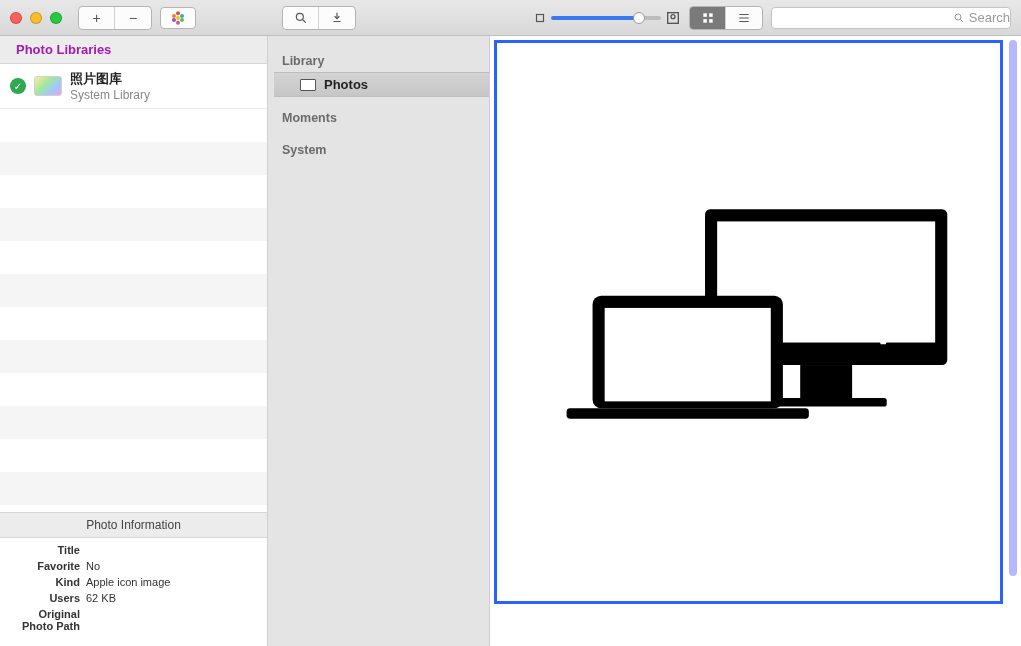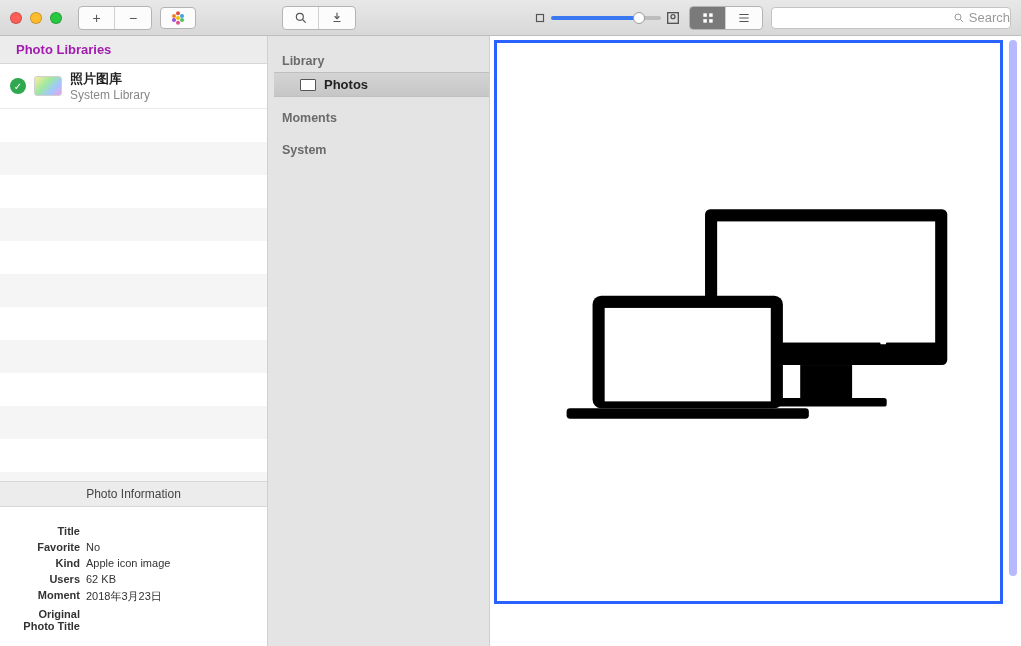--- a/index.html
+++ b/index.html
@@ -35,21 +35,21 @@
 .lib-list { flex: 0 0 auto; }
 .lib-row { display: flex; align-items: center; padding: 6px 10px; gap: 8px; border-bottom: 1px solid #eaeaea; background:#fff; }
 .lib-row .check { width: 16px; height: 16px; border-radius: 50%; background: #2fa84f; display: flex; align-items: center; justify-content: center; color: #fff; font-size: 10px; }
 .lib-row .thumb { width: 28px; height: 20px; border: 1px solid #d0d0d0; border-radius: 3px; background: linear-gradient(135deg,#ffec99,#a0e8a0 40%,#a0c8ff 70%,#f0a0e0); }
 .lib-row .txt { display: flex; flex-direction: column; }
 .lib-row .title { font-size: 13px; font-weight: 600; color: #222; }
 .lib-row .sub { font-size: 12px; color: #888; }
 .blank-rows { flex: 1; background: repeating-linear-gradient(#fff 0, #fff 33px, #f5f5f5 33px, #f5f5f5 66px); }
 
 .info-header { height: 26px; background: #ececec; border-top: 1px solid #d7d7d7; border-bottom: 1px solid #d7d7d7; font-size: 12px; color: #444; display: flex; align-items: center; justify-content: center; text-align: right; }
-.info-grid { padding: 18px 8px 10px 8px; font-size: 11px; color: #333; background:#fff; }
+.info-grid { padding: 6px 8px 10px 8px; font-size: 11px; color: #333; background:#fff; }
 .info-row { display: flex; align-items: flex-start; margin-bottom: 4px; }
 .info-row .k { width: 78px; text-align: right; font-weight: 600; color: #333; padding-right: 6px;}
 .info-row .v { flex: 1; color: #333; word-break: break-all; }
 
 
 .mid-section { font-size: 12.5px; font-weight: 600; color: #6b6b6b; padding: 6px 14px 4px; }
 .mid-item { font-size: 13px; color: #333; padding: 4px 14px 4px 26px; display: flex; align-items: center; gap: 8px; }
 .mid-item.selected { background: linear-gradient(#d4d4d4,#c6c6c6); border-top:1px solid #bfbfbf; border-bottom:1px solid #bfbfbf; font-weight: 600; color: #222; margin-left: 6px; }
 .mid-thumb { width: 16px; height: 12px; border: 1.5px solid #555; border-radius: 1px; background: #fff; }
 
@@ -165,25 +165,21 @@
       </div>
       <div class="info-row">
         <div class="k">Kind</div>
         <div class="v">Apple icon image</div>
       </div>
       <div class="info-row">
         <div class="k">Users</div>
         <div class="v">62 KB</div>
       </div>
       <div class="info-row">
-        <div class="k">Moment</div>
-        <div class="v">2018年3月23日</div>
-      </div>
-      <div class="info-row">
-        <div class="k">Original Photo Title</div>
+        <div class="k">Original Photo Path</div>
       </div>
     </div>
   </div>
 
   <div class="midbar">
     <div class="mid-section">Library</div>
     <div class="mid-item selected">
       <div class="mid-thumb"></div>
       <span>Photos</span>
     </div>

